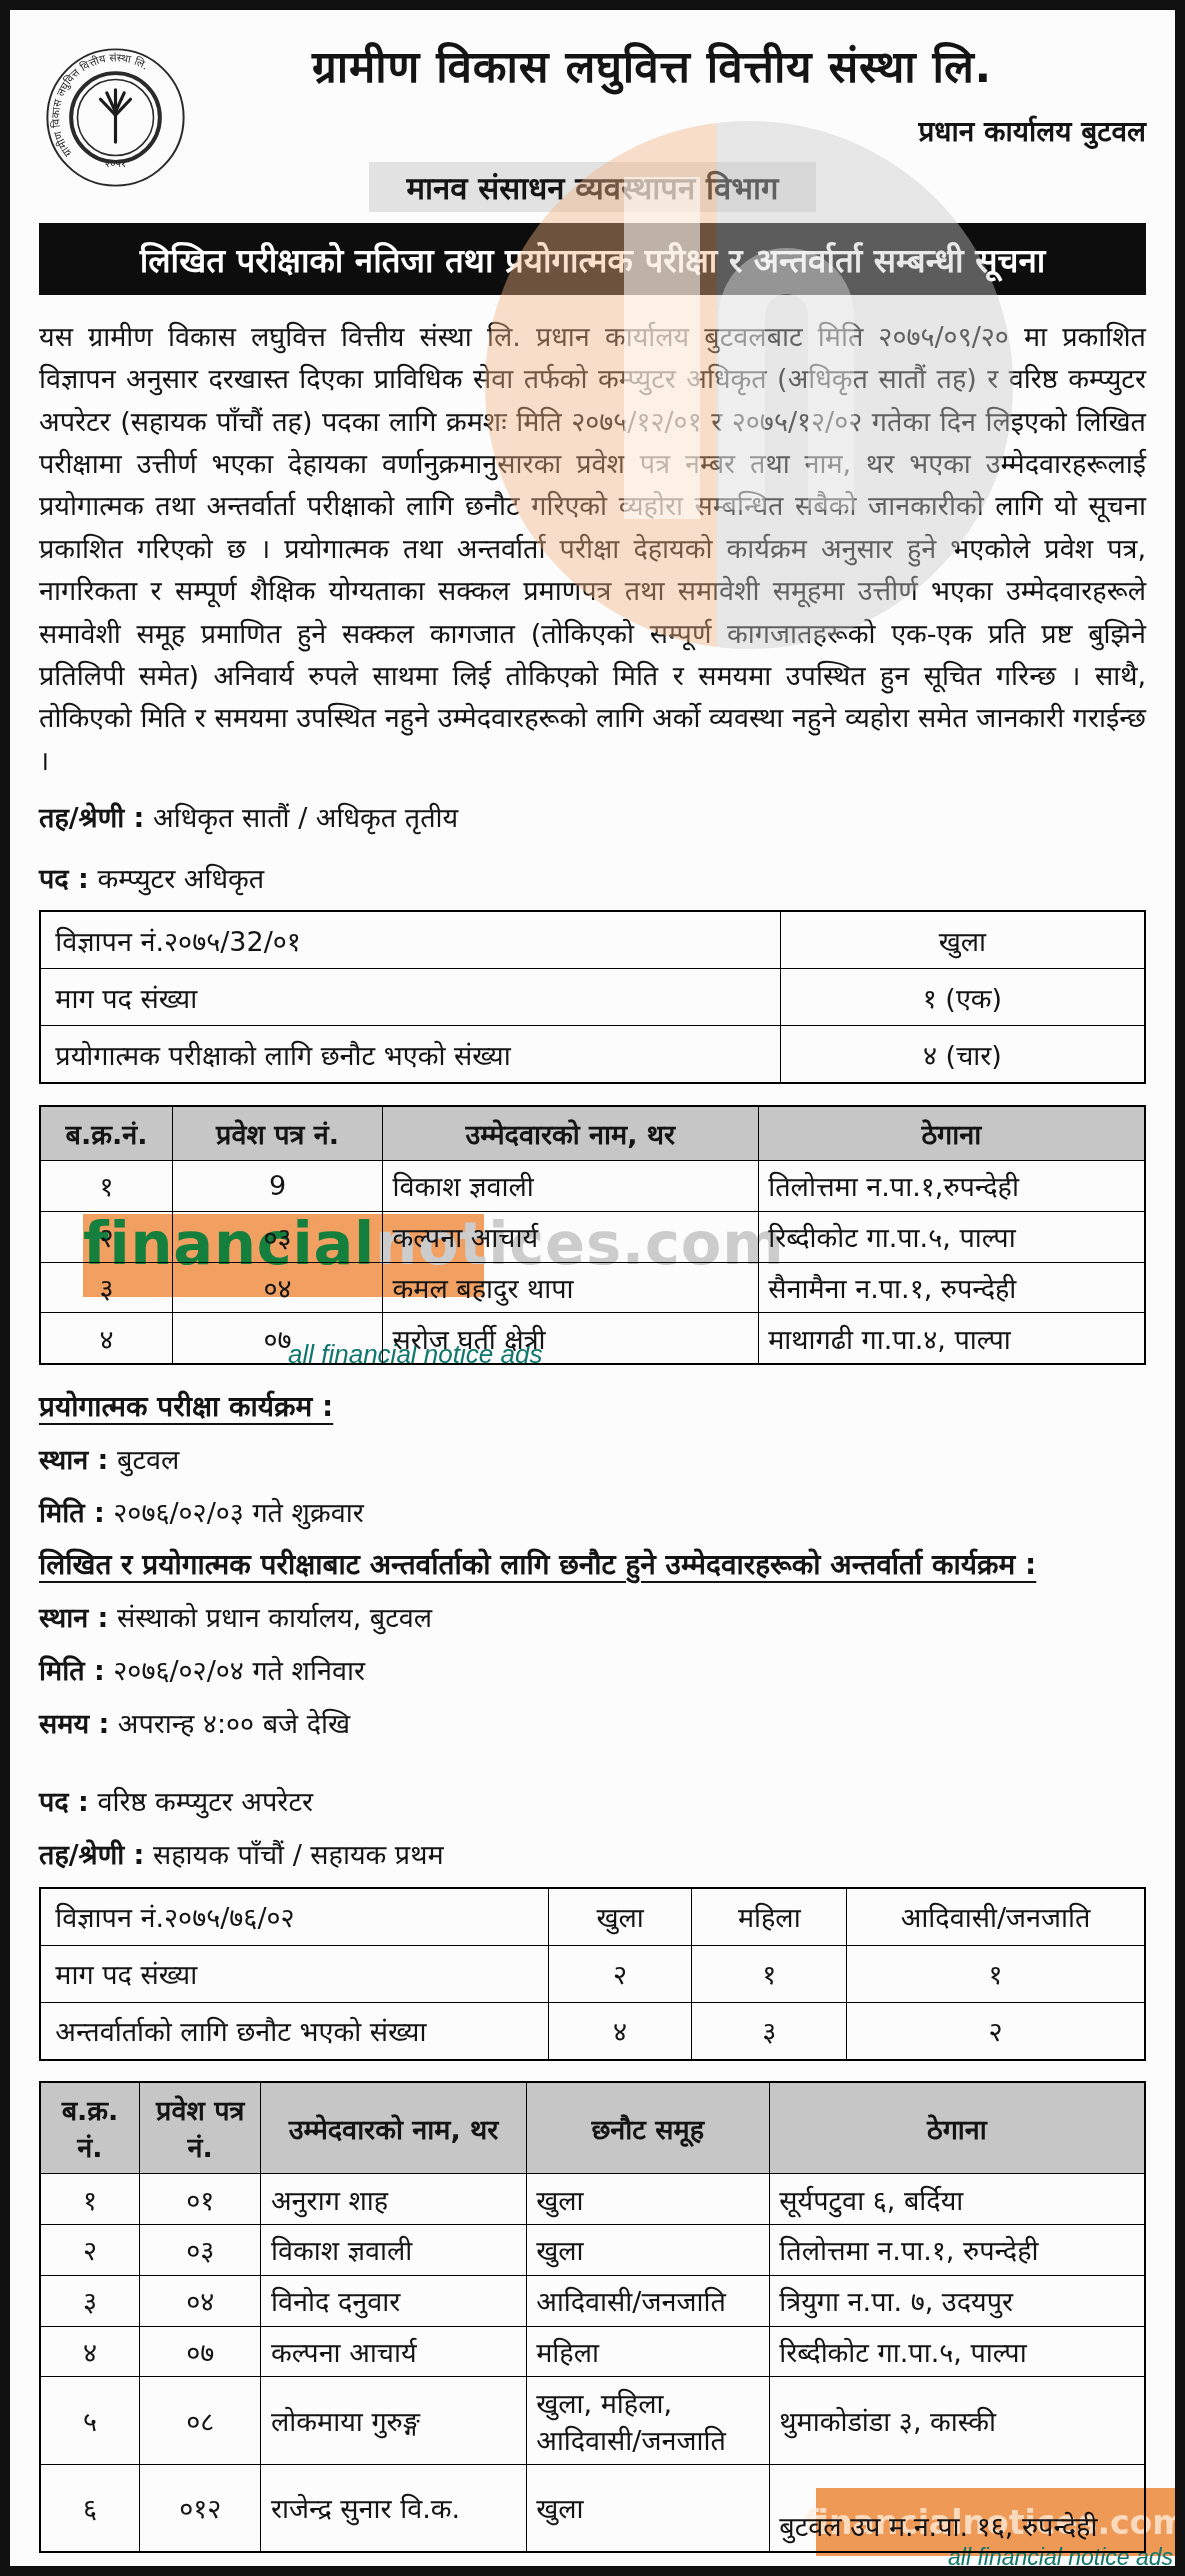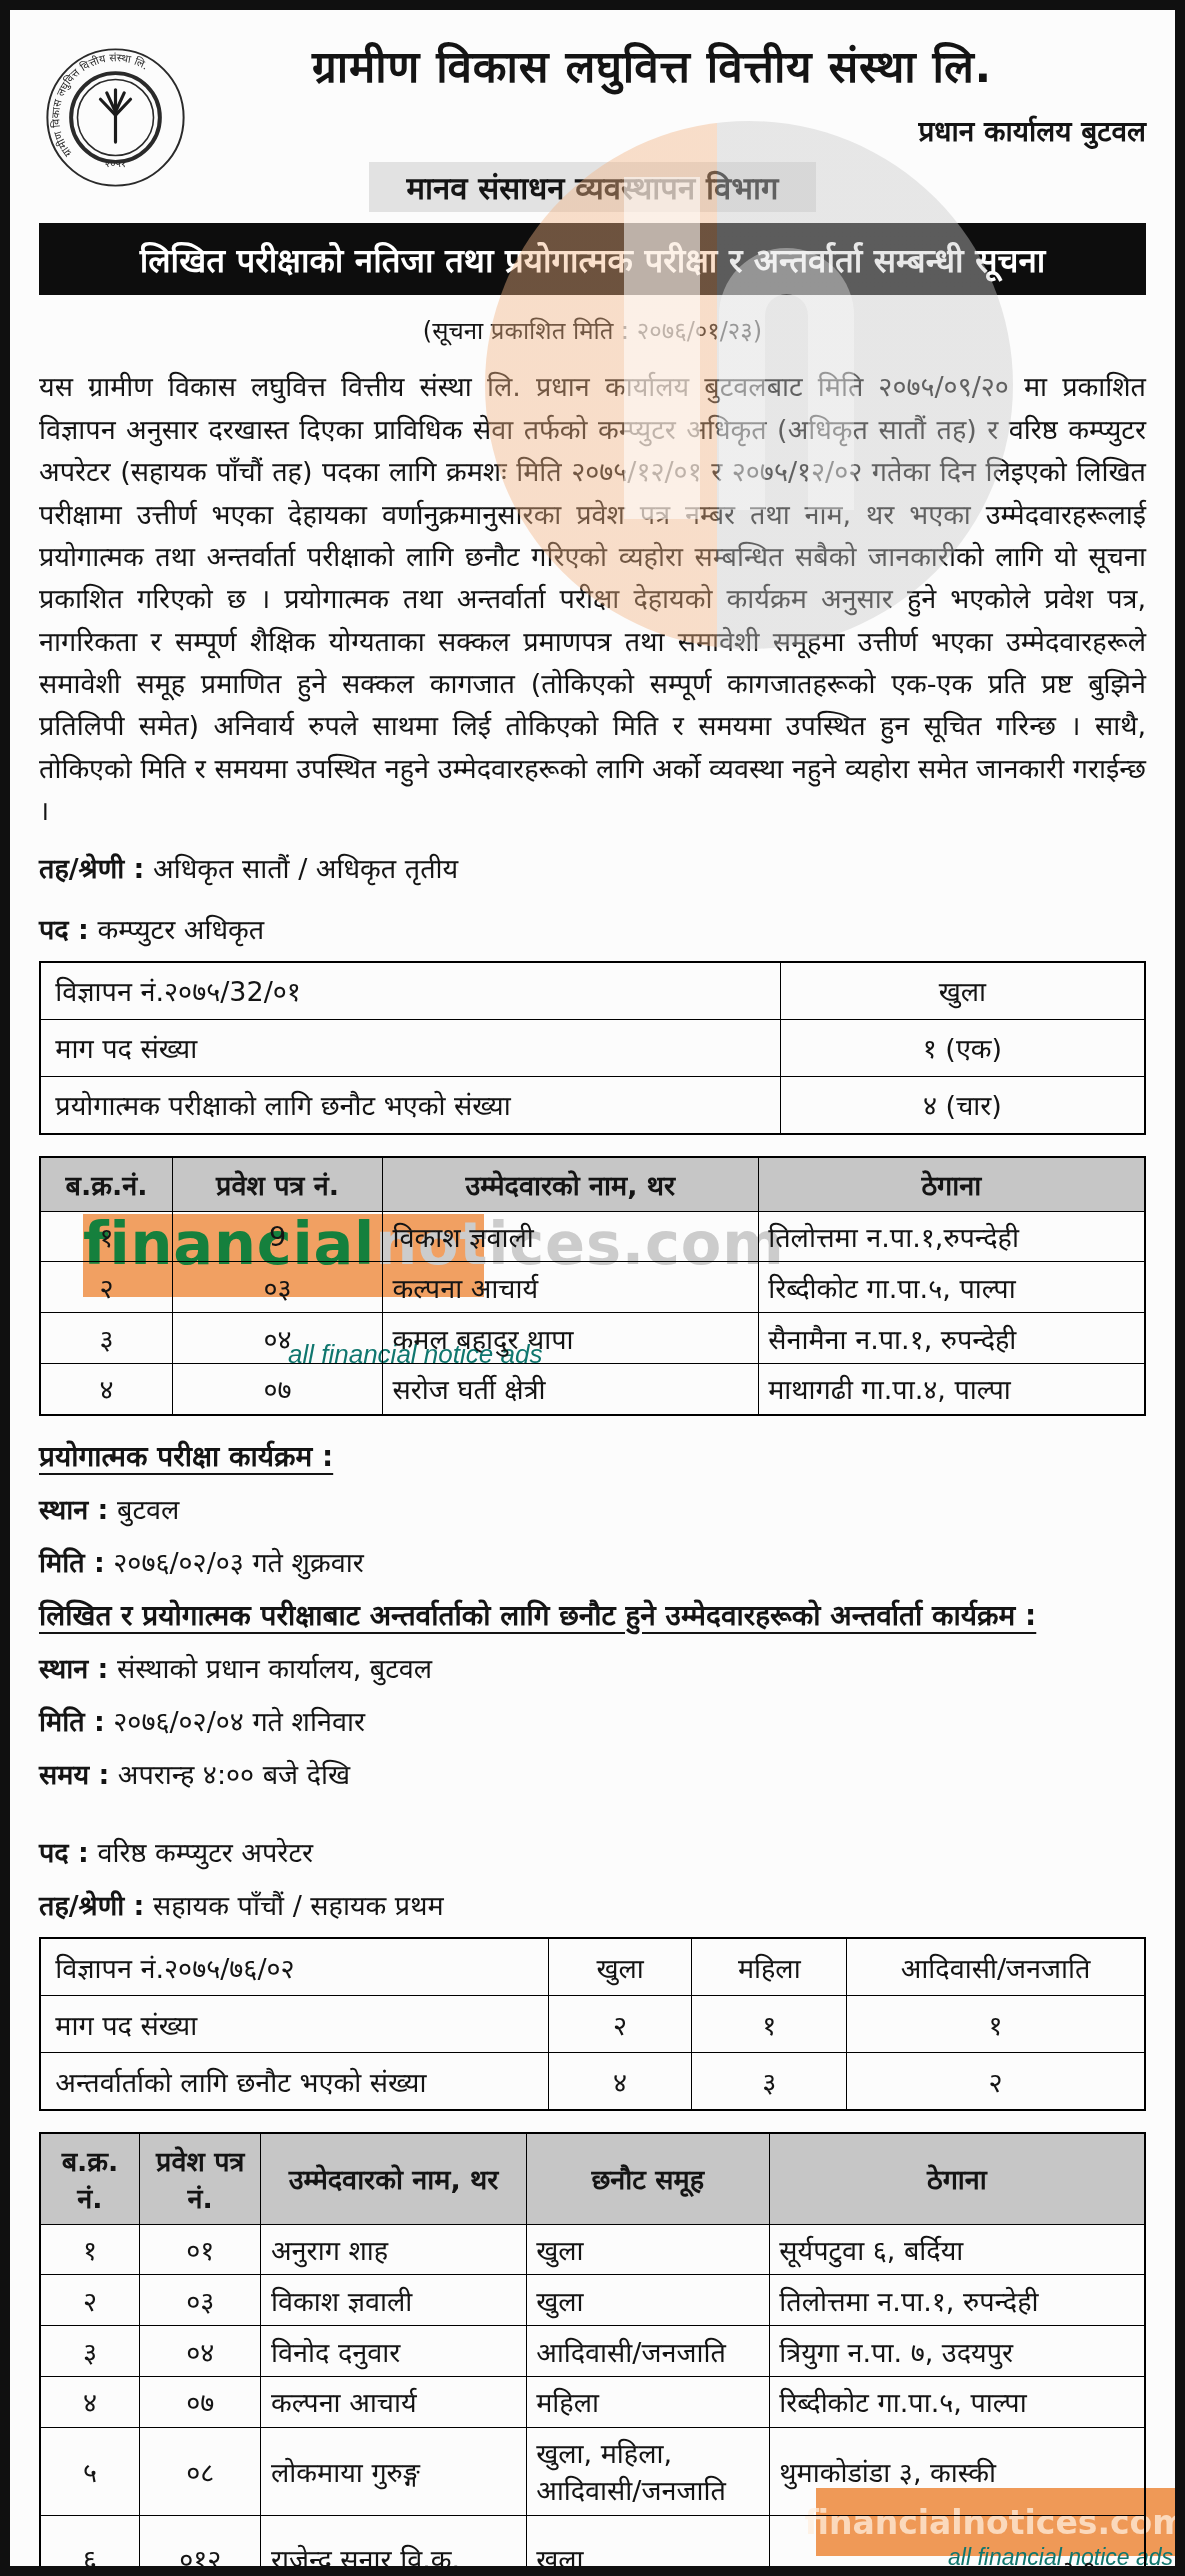--- a/index.html
+++ b/index.html
@@ -92,21 +92,20 @@
       <line x1="89" y1="80" x2="89" y2="54"></line>
     </g>
     <text x="89" y="152" font-size="13" fill="#2a2a2a" text-anchor="middle">२०५१</text>
   </svg>
 
   <div class="content">
     <div class="org-name">ग्रामीण विकास लघुवित्त वित्तीय संस्था लि.</div>
     <div class="office">प्रधान कार्यालय बुटवल</div>
     <div class="dept-wrap"><span class="dept">मानव संसाधन व्यवस्थापन विभाग</span></div>
     <div class="title-bar">लिखित परीक्षाको नतिजा तथा प्रयोगात्मक परीक्षा र अन्तर्वार्ता सम्बन्धी सूचना</div>
-    <div class="published">(सूचना प्रकाशित मिति : २०७६/०१/२३)</div>
 
     <div class="para">यस ग्रामीण विकास लघुवित्त वित्तीय संस्था लि. प्रधान कार्यालय बुटवलबाट मिति २०७५/०९/२० मा प्रकाशित विज्ञापन अनुसार दरखास्त दिएका प्राविधिक सेवा तर्फको कम्प्युटर अधिकृत (अधिकृत सातौं तह) र वरिष्ठ कम्प्युटर अपरेटर (सहायक पाँचौं तह) पदका लागि क्रमशः मिति २०७५/१२/०१ र २०७५/१२/०२ गतेका दिन लिइएको लिखित परीक्षामा उत्तीर्ण भएका देहायका वर्णानुक्रमानुसारका प्रवेश पत्र नम्बर तथा नाम, थर भएका उम्मेदवारहरूलाई प्रयोगात्मक तथा अन्तर्वार्ता परीक्षाको लागि छनौट गरिएको व्यहोरा सम्बन्धित सबैको जानकारीको लागि यो सूचना प्रकाशित गरिएको छ । प्रयोगात्मक तथा अन्तर्वार्ता परीक्षा देहायको कार्यक्रम अनुसार हुने भएकोले प्रवेश पत्र, नागरिकता र सम्पूर्ण शैक्षिक योग्यताका सक्कल प्रमाणपत्र तथा समावेशी समूहमा उत्तीर्ण भएका उम्मेदवारहरूले समावेशी समूह प्रमाणित हुने सक्कल कागजात  (तोकिएको सम्पूर्ण कागजातहरूको एक-एक प्रति प्रष्ट बुझिने प्रतिलिपी समेत) अनिवार्य रुपले साथमा लिई तोकिएको मिति र समयमा उपस्थित हुन सूचित गरिन्छ । साथै, तोकिएको मिति र समयमा उपस्थित नहुने उम्मेदवारहरूको लागि अर्को व्यवस्था नहुने व्यहोरा समेत जानकारी गराईन्छ ।</div>
 
     <div class="kv">
       <span class="lbl">तह/श्रेणी :</span>
       <span>अधिकृत सातौं / अधिकृत तृतीय</span>
     </div>
     <div class="kv" style="margin-top:24px;">
       <span class="lbl">पद :</span>
       <span>कम्प्युटर अधिकृत</span>

